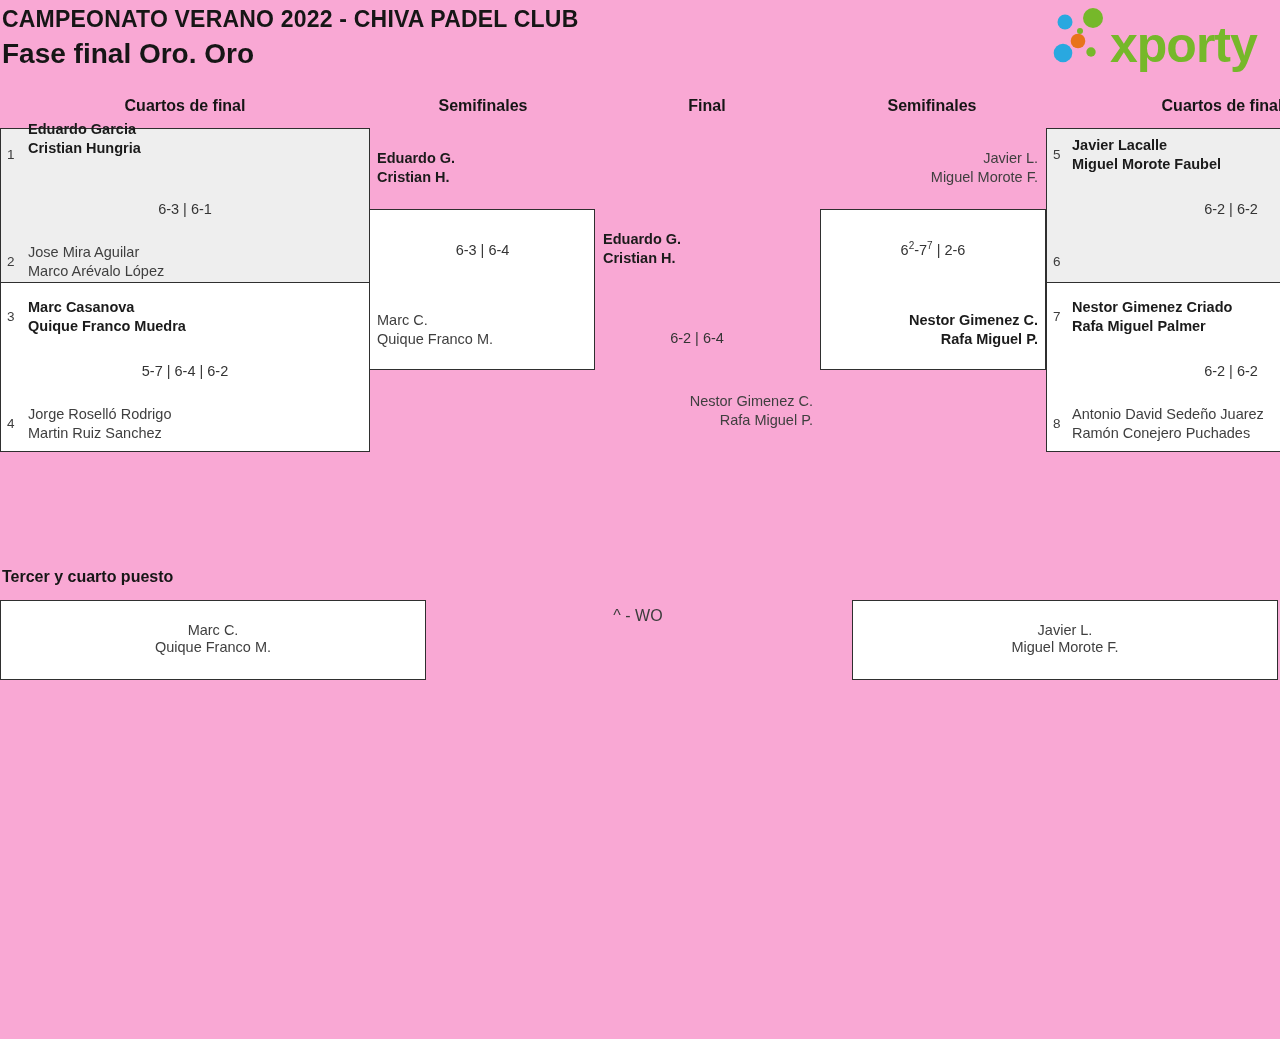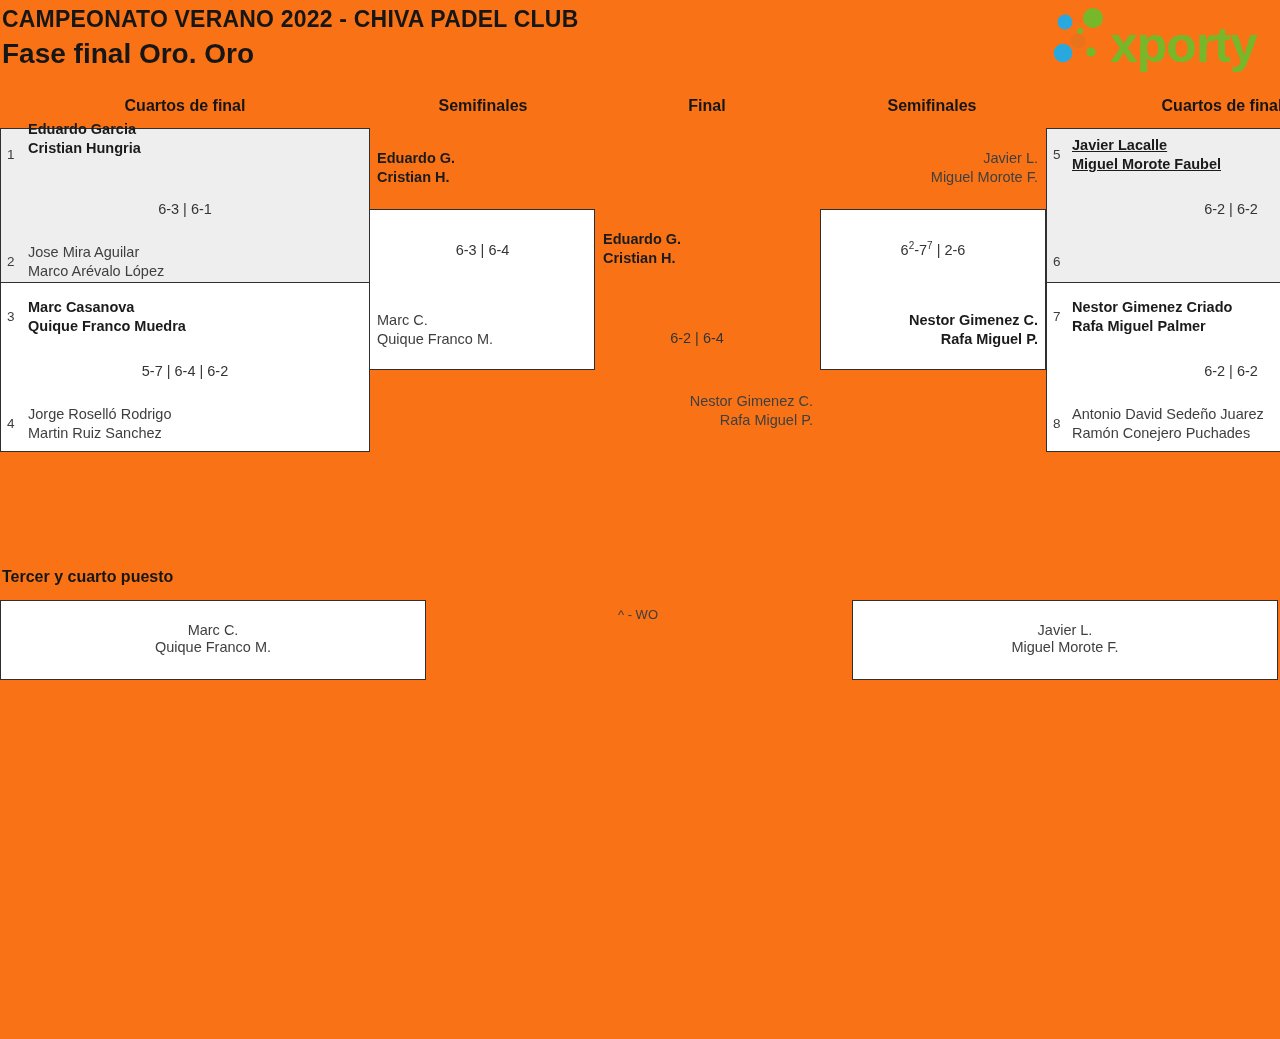--- a/index.html
+++ b/index.html
@@ -1,35 +1,35 @@
 <!DOCTYPE html>
 <html><head>
 <meta charset="utf-8">
 <style>
   html,body{margin:0;padding:0;background:#fff;}
   #app{
-    position:relative;width:1280px;height:1039px;overflow:hidden;background:#f97316;
+    position:relative;width:1280px;height:1039px;overflow:hidden;background:#f9a8d4;
     font-family:"Liberation Sans","DejaVu Sans",sans-serif;color:#1c1c1c;
   }
   .abs{position:absolute;}
   .title1{font-size:23px;font-weight:700;letter-spacing:.2px;color:#161616;white-space:nowrap;}
   .title2{font-size:28px;font-weight:700;color:#161616;white-space:nowrap;text-align:center;}
   .round-header{font-size:16px;font-weight:700;color:#161616;text-align:center;width:300px;white-space:nowrap;}
   .match-box{position:absolute;border:1px solid #2f2f2f;box-sizing:border-box;background:#fff;}
   .match-box.alt{background:#eeeeee;}
   .open-box{position:absolute;border:1px solid #2f2f2f;box-sizing:border-box;background:#fff;}
   .seed{position:absolute;font-size:13.5px;color:#3c3c3c;}
   .names{position:absolute;font-size:14.5px;line-height:19px;color:#3f3f3f;white-space:nowrap;}
   .names.winner{font-weight:700;color:#1b1b1b;}
   .names.r{text-align:right;}
   .names.c{text-align:center;}
   .names.tight{line-height:17px;}
   .score{position:absolute;font-size:14.5px;color:#343434;text-align:center;white-space:nowrap;}
   .score sup{font-size:10px;line-height:0;}
-  .note{position:absolute;font-size:13px;color:#3c3c3c;text-align:center;}
+  .note{position:absolute;font-size:16px;color:#3c3c3c;text-align:center;}
   .section-heading{font-size:16px;font-weight:700;color:#161616;white-space:nowrap;}
   .logo-text{font-weight:700;}
 </style>
 </head>
 <body>
 
 <div id="app">
 
   <div class="abs title1" style="left:2px;top:6px;">CAMPEONATO VERANO 2022 - CHIVA PADEL CLUB</div>
   <div class="abs title2" style="left:2px;top:38px;">Fase final Oro. Oro</div>
@@ -105,21 +105,21 @@
     <div>Miguel Morote F.</div>
   </div>
   <div class="score" style="left:833px;top:242px;width:200px;"><span>6</span><sup>2</sup><span>-7</span><sup>7</sup><span> | 2-6</span></div>
   <div class="names winner r" style="left:838px;top:311px;width:200px;">
     <div>Nestor Gimenez C.</div>
     <div>Rafa Miguel P.</div>
   </div>
 
   <div class="match-box alt" style="left:1046px;top:128px;width:370px;height:155px;"></div>
   <div class="seed" style="left:1053px;top:147px;">5</div>
-  <div class="names winner" style="left:1072px;top:136px;text-decoration:underline;">
+  <div class="names winner" style="left:1072px;top:136px;">
     <div>Javier Lacalle</div>
     <div>Miguel Morote Faubel</div>
   </div>
   <div class="score" style="left:1046px;top:201px;width:370px;">6-2 | 6-2</div>
   <div class="seed" style="left:1053px;top:254px;">6</div>
 
   <div class="match-box" style="left:1046px;top:282px;width:370px;height:170px;"></div>
   <div class="seed" style="left:1053px;top:309px;">7</div>
   <div class="names winner" style="left:1072px;top:298px;">
     <div>Nestor Gimenez Criado</div>

